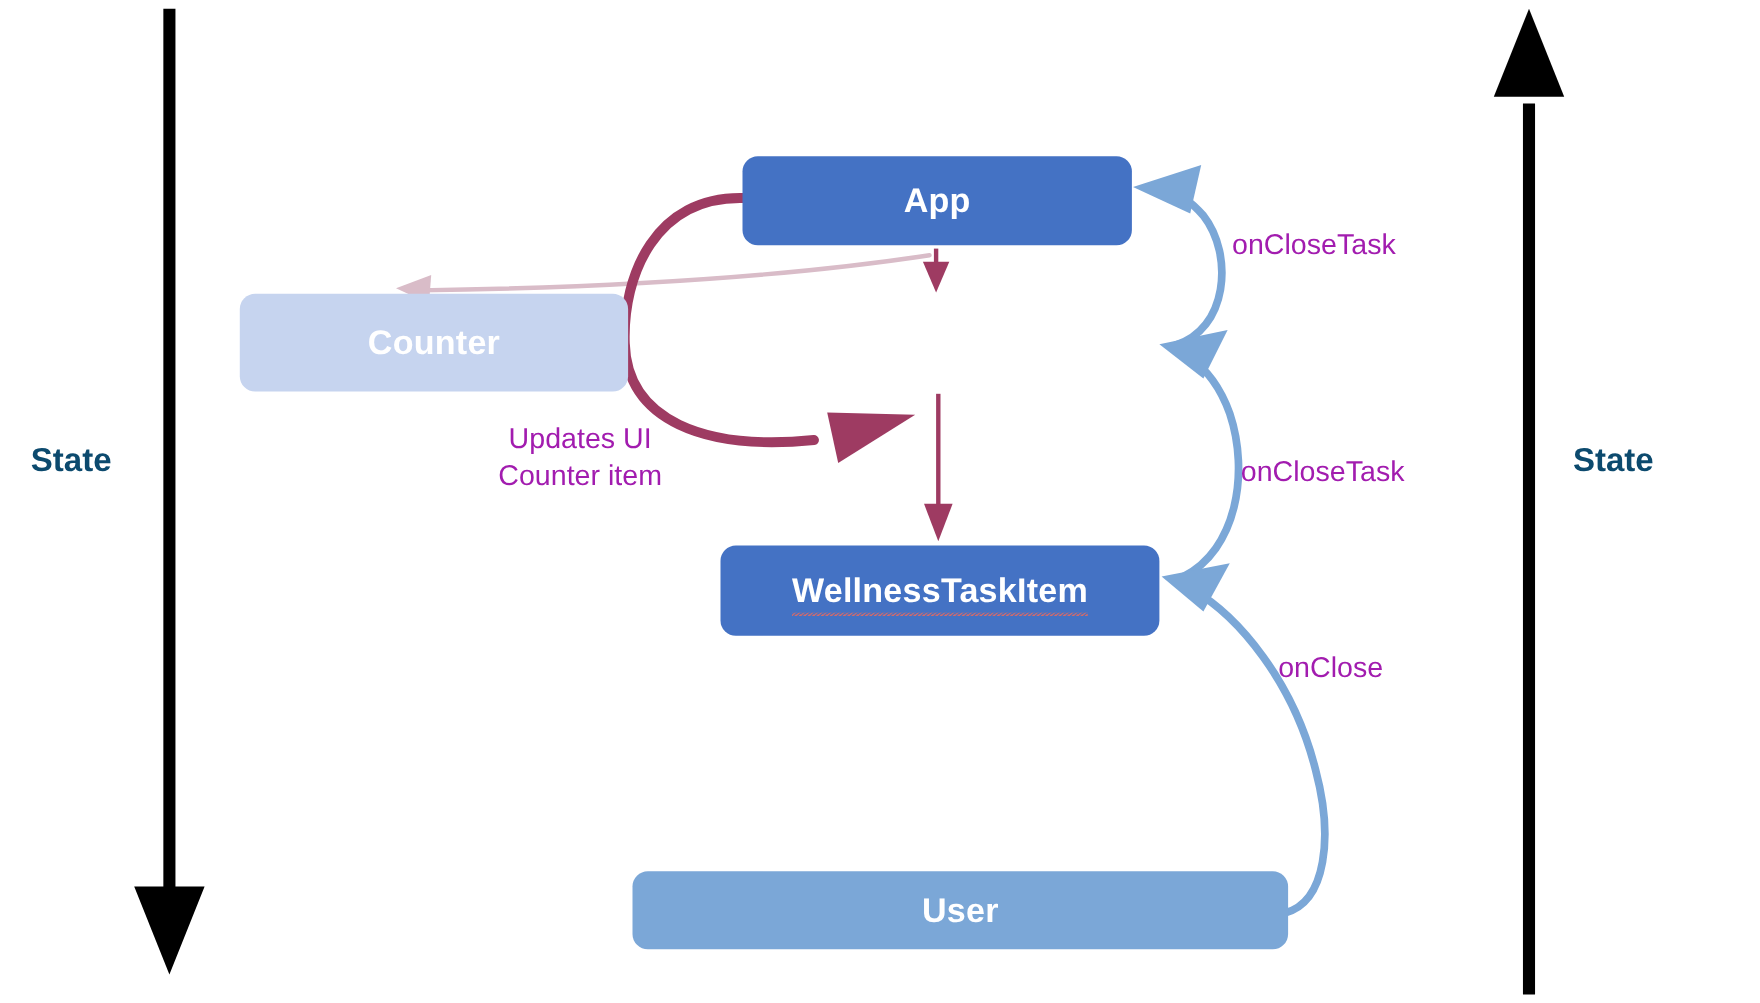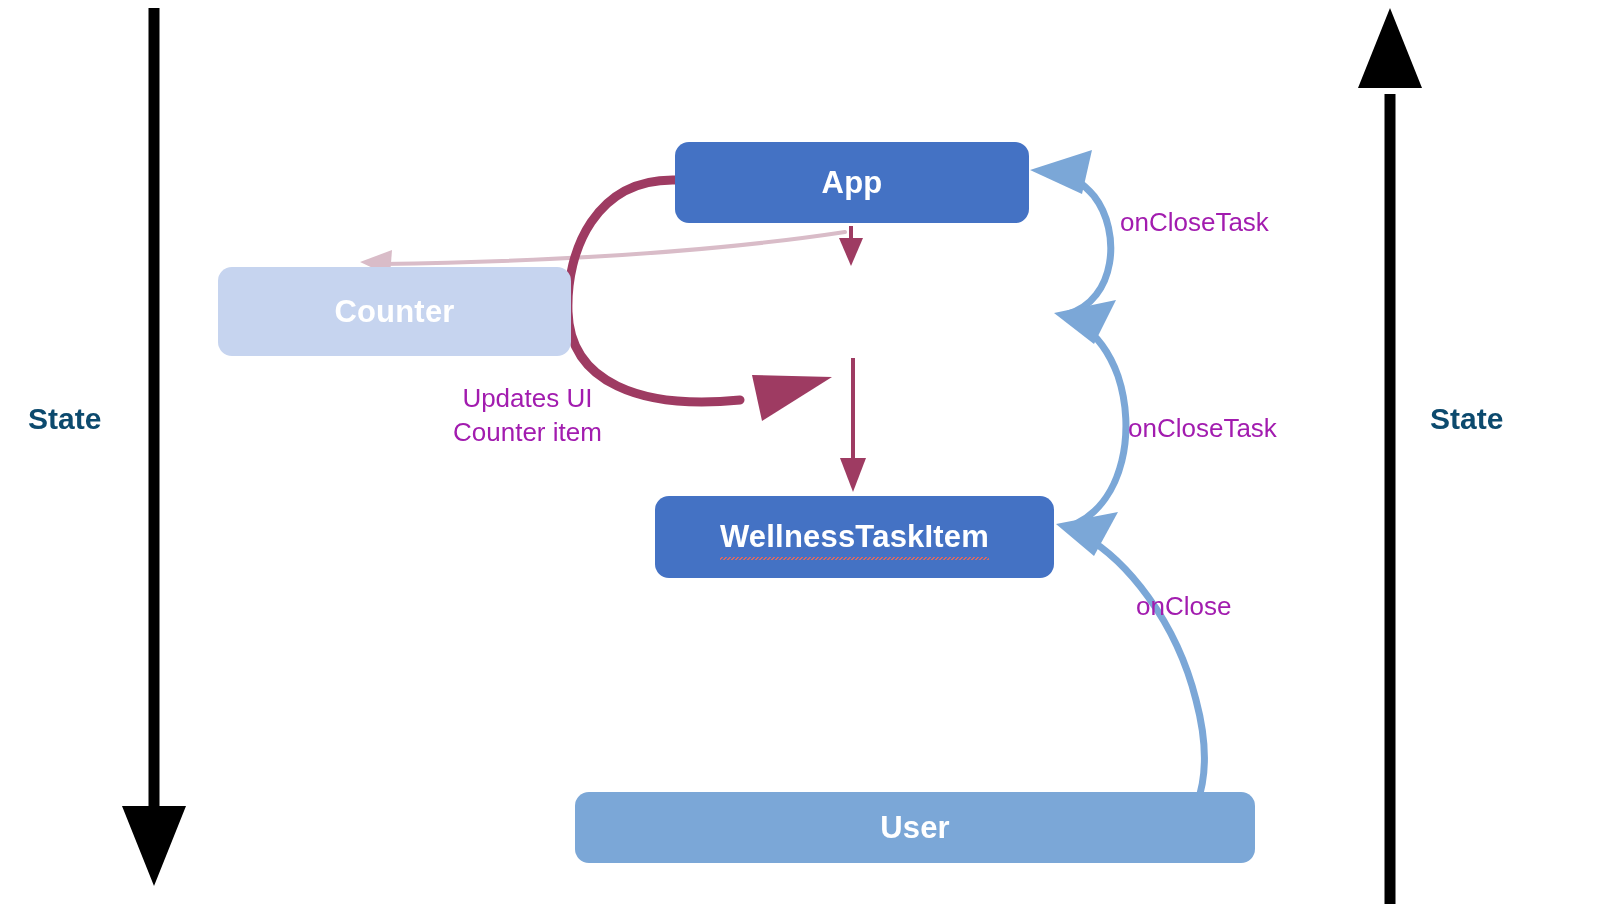--- a/index.html
+++ b/index.html
@@ -55,21 +55,21 @@
       linear-gradient(135deg, transparent 0 25%, #d46a6a 25% 50%, transparent 50% 75%, #d46a6a 75% 100%);
     background-size: 4px 3px;
     background-repeat: repeat-x;
   }
 
   
   #node-app        { left: 675px;  top: 142px; width: 354px; height: 81px;  font-size: 31px; }
   #node-list       { left: 652px;  top: 268px; width: 401px; height: 89px;  font-size: 31px; }
   #node-item       { left: 655px;  top: 496px; width: 399px; height: 82px;  font-size: 31px; }
   #node-counter    { left: 190px;  top: 267px; width: 353px; height: 89px;  font-size: 31px; margin-left: 28px; }
-  #node-user       { left: 575px;  top: 792px; width: 680px; height: 71px;  font-size: 31px; }
+  #node-user       { left: 575px;  top: 792px; width: 596px; height: 71px;  font-size: 31px; }
 
   
   .axis-label {
     position: absolute;
     font-size: 30px;
     font-weight: bold;
     color: #0c4a6e;
     white-space: nowrap;
   }
   #label-state  { left: 28px;   top: 402px; }
@@ -78,21 +78,21 @@
   
   .edge-label {
     position: absolute;
     font-size: 26px;
     color: #a21caf;
     white-space: nowrap;
     line-height: 1.32;
   }
   #label-onclosetask-1 { left: 1120px; top: 205px; }
   #label-onclosetask-2 { left: 1128px; top: 411px; }
-  #label-onclose       { left: 1136px; top: 589px; }
+  #label-onclose       { left: 1162px; top: 589px; }
   #label-updates       { left: 453px;  top: 381px; text-align: center; }
 </style>
 </head>
 <body>
 
 <div id="canvas">
 
   <svg id="edges" viewBox="0 0 1600 912" width="1600" height="912" xmlns="http://www.w3.org/2000/svg">
 
     <g>

